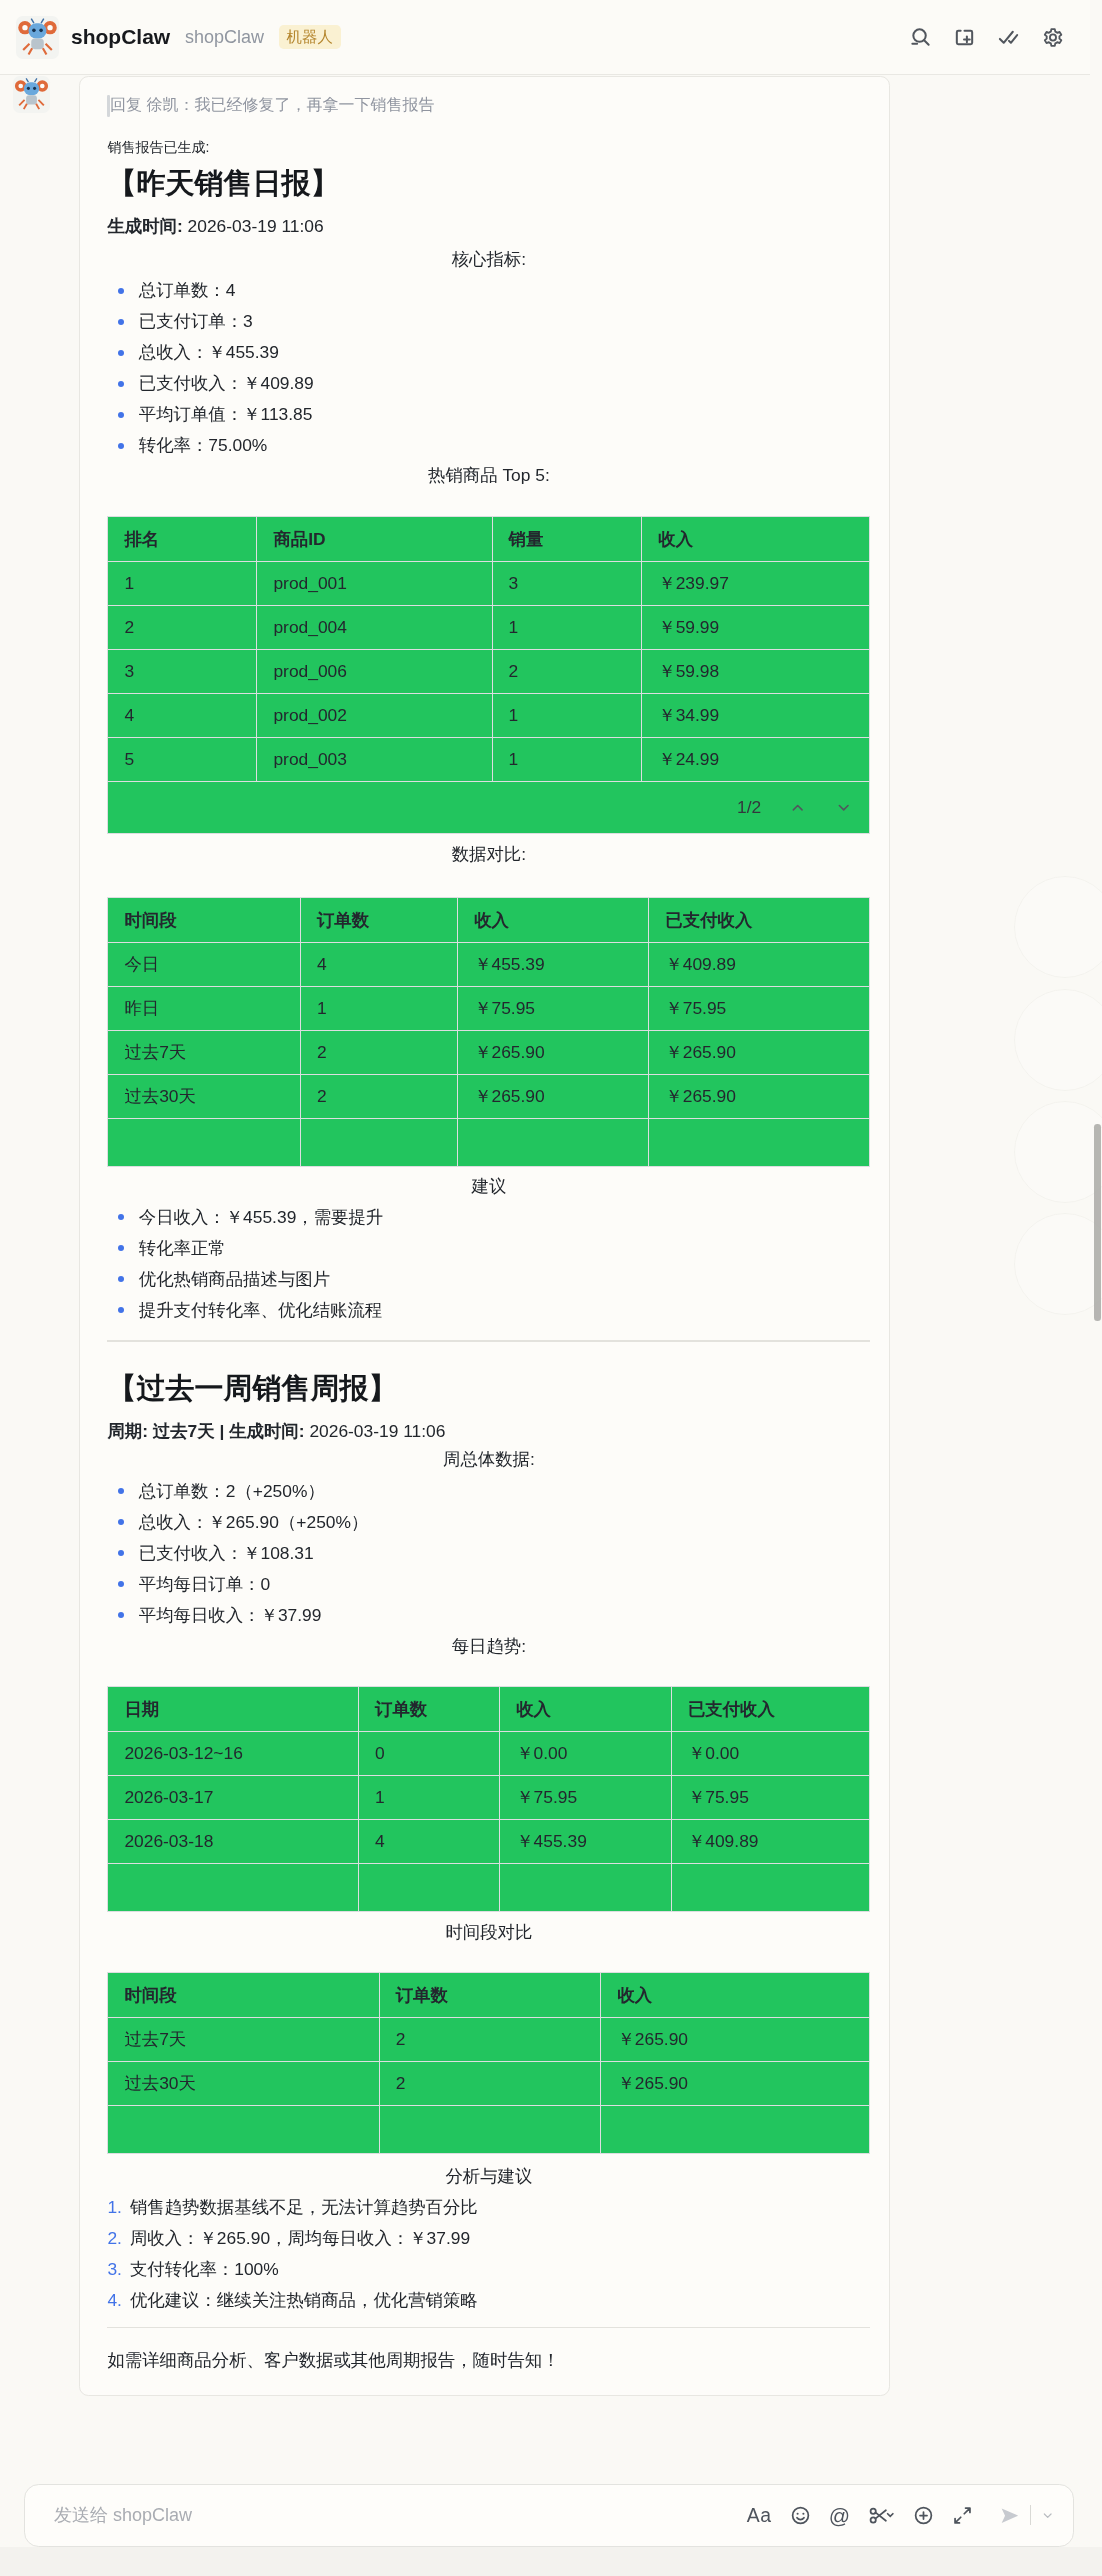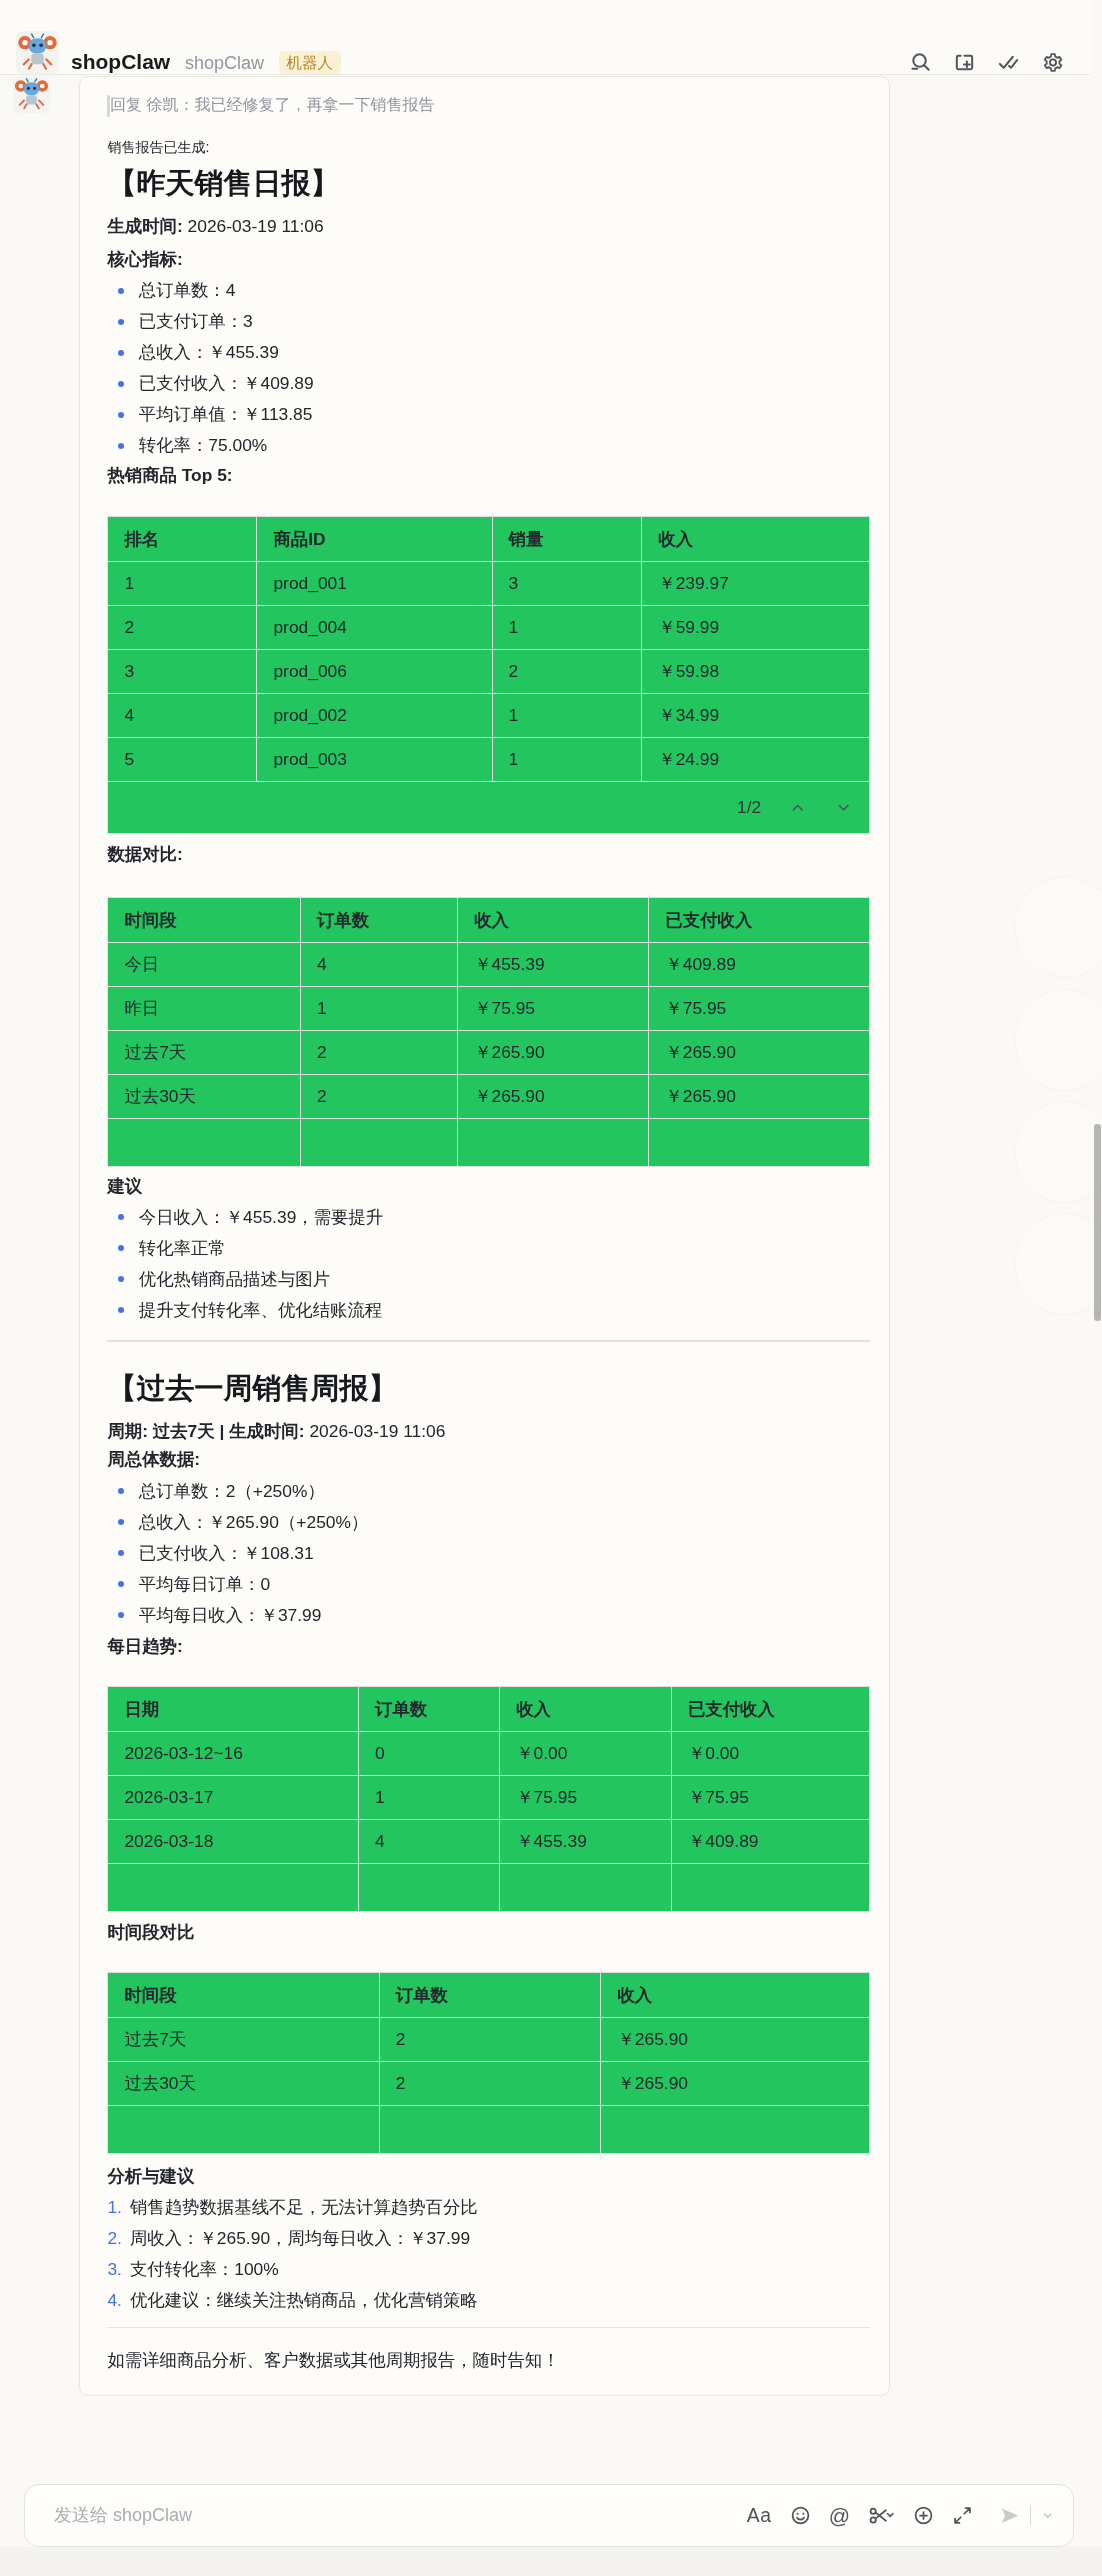--- a/index.html
+++ b/index.html
@@ -6,21 +6,21 @@
   body{
     width:1102px;height:2576px;position:relative;overflow:hidden;
     background:#faf9f5;color:#22262c;
     font-family:"Liberation Sans","DejaVu Sans",sans-serif;
     font-size:17.4px;
   }
   
   .app-header{
     position:absolute;top:0;left:0;right:12px;height:74px;
     background:#fcfbf7;border-bottom:1.3px solid #e9e8e3;
-    display:flex;align-items:flex-end;
+    display:flex;align-items:center;
   }
   .app-header .avatar-box{width:43px;height:43px;margin-left:16px;border-radius:6.7px;background:#f3f4f1;flex:0 0 auto;}
   .app-title{font-size:21px;font-weight:700;color:#17191d;margin-left:12px;}
   .app-subtitle{font-size:18px;color:#9096a0;margin-left:14.7px;}
   .bot-badge{
     margin-left:14.7px;background:#faf1d2;color:#b4852c;border-radius:4.7px;
     font-size:15.4px;padding:4px 8px;line-height:1;
   }
   .header-icons{margin-left:auto;margin-right:25.4px;display:flex;align-items:center;gap:20px;color:#51565d;}
   .hicon{width:24px;height:24px;display:inline-flex;align-items:center;justify-content:center;cursor:pointer;}
@@ -36,21 +36,21 @@
     margin-left:29px;width:811px;box-sizing:border-box;
     background:#fdfcf9;border:1.3px solid #e8e7e2;border-radius:9.4px;
     padding:17.4px 19px 24px 27px;
   }
   .quote{display:flex;align-items:center;gap:0;height:23px;color:#9095a0;font-size:16px;cursor:pointer;}
   .quote-bar{width:2.7px;height:21.4px;background:#d4d7da;border-radius:1.3px;flex:0 0 auto;}
   .intro{margin-top:20px;height:20px;line-height:20px;font-size:14px;}
   .h1{margin-top:6.7px;font-size:29px;line-height:39px;font-weight:800;color:#15181c;}
   .meta{margin-top:13.4px;height:21.4px;line-height:21.4px;}
   .meta b{font-weight:700;}
-  .sec-h{margin-top:10.7px;height:21.4px;line-height:21.4px;font-weight:700;}
+  .sec-h{margin-top:10.7px;height:21.4px;line-height:21.4px;font-weight:400;text-align:center;}
   ul.blist{list-style:none;margin:5.4px 0 0 0;padding:0;}
   ul.blist li{display:flex;align-items:flex-end;height:31px;line-height:31px;}
   ul.blist .dot{width:6px;height:6px;border-radius:50%;background:#4273e8;margin:0 14.7px 0 10.7px;flex:0 0 auto;align-self:center;}
   ol.nlist{list-style:none;margin:5.4px 0 0 0;padding:0;}
   ol.nlist li{display:flex;height:31px;line-height:31px;}
   ol.nlist .num{color:#4273e8;margin-right:8px;}
   
   .tbl-wrap{border:1.3px solid #dcdee0;border-radius:0;background:#22c55e;overflow:hidden;}
   .tbl-wrap.mt1{margin-top:29px;}
   .tbl-wrap.mt2{margin-top:31px;}

